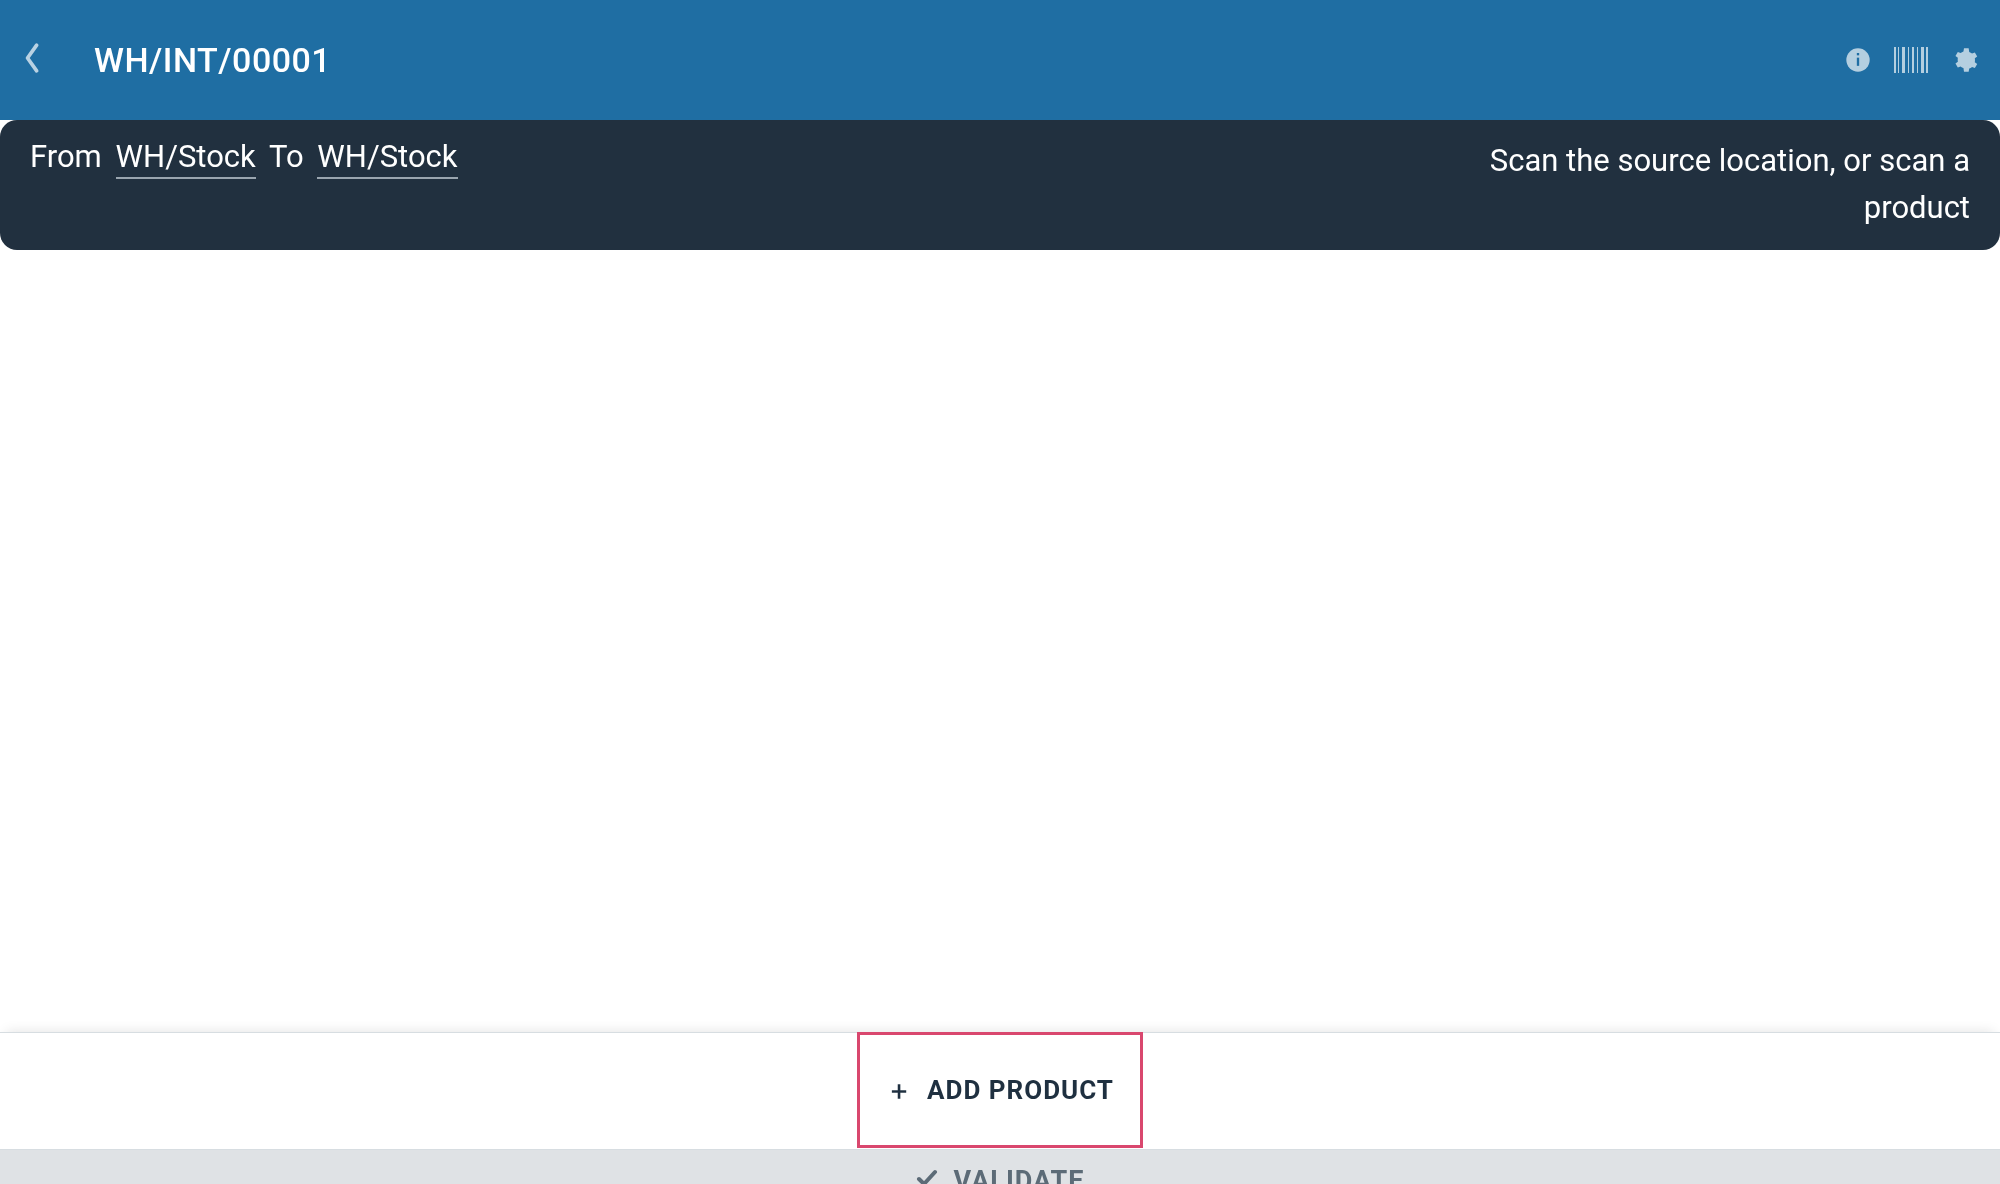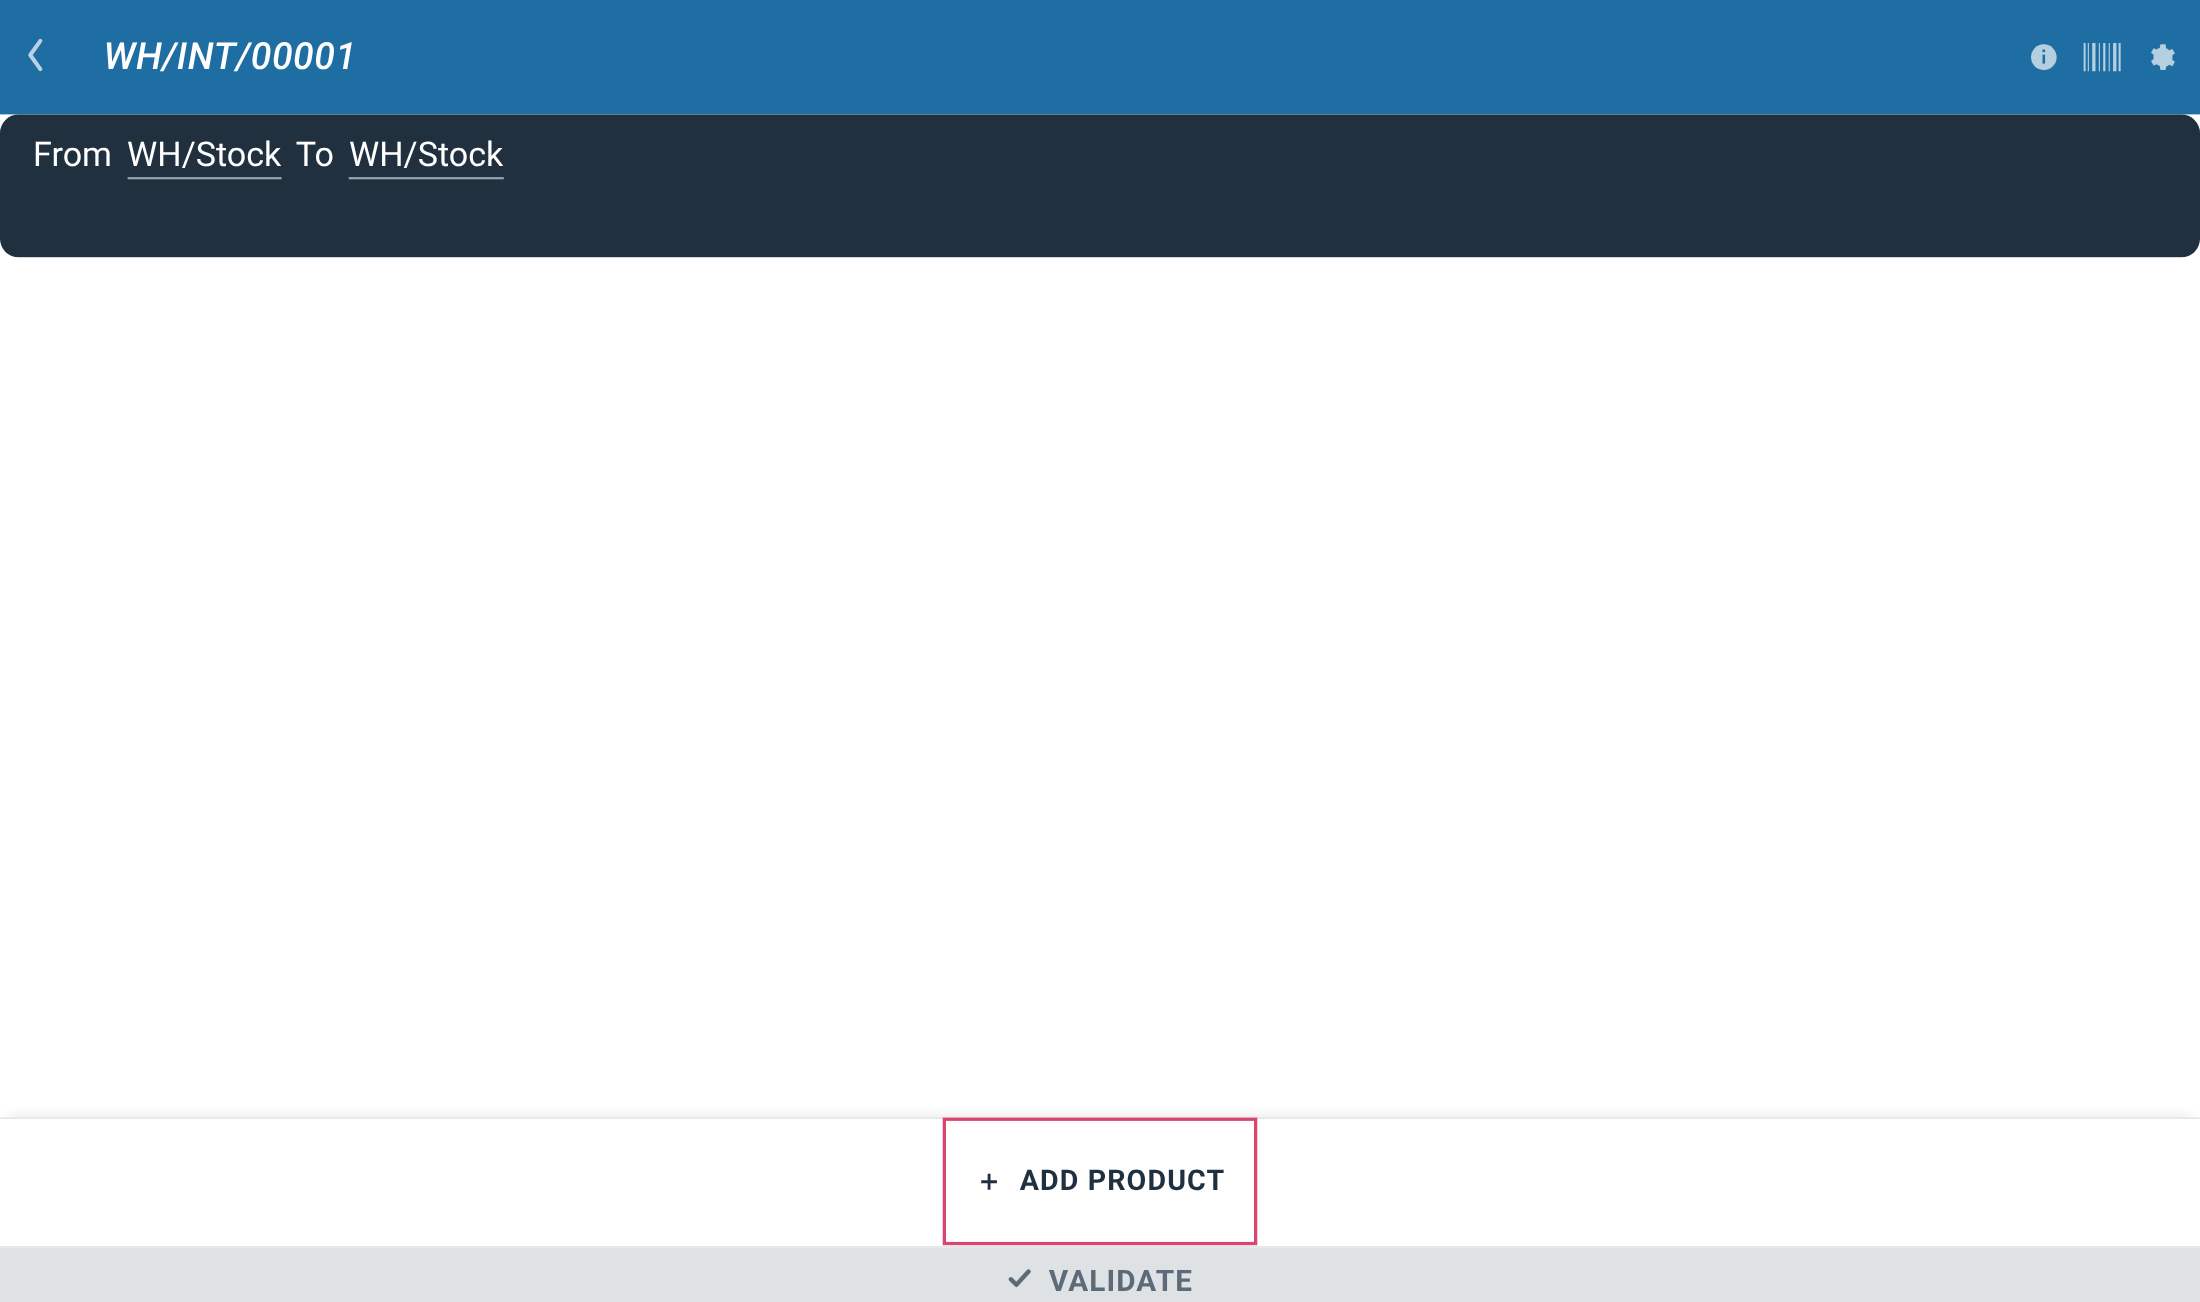--- a/index.html
+++ b/index.html
@@ -8,27 +8,26 @@
     width: 2000px;
     height: 1184px;
     font-family: -apple-system, BlinkMacSystemFont, "Segoe UI", Roboto, "Helvetica Neue", Arial, sans-serif;
     background: #ffffff;
     overflow: hidden;
   }
 
   
   .topbar {
     background: #1f6ea3;
-    height: 104px;
+    height: 120px;
     display: flex;
     align-items: center;
     padding: 0 22px 0 22px;
     color: #ffffff;
     box-sizing: border-box;
-    font-style: italic;
   }
   .topbar .back {
     width: 48px;
     display: flex;
     align-items: center;
     justify-content: flex-start;
     cursor: pointer;
   }
   .topbar .back svg { width: 22px; height: 36px; }
   .topbar .title {
@@ -168,20 +167,21 @@
 
 <div class="subheader">
   <div class="left">
     <div class="row1">
       <span>From</span>
       <span class="loc-link">WH/Stock</span>
       <span>To</span>
       <span class="loc-link">WH/Stock</span>
     </div>
   </div>
+  <div class="right">Scan the source location, or scan a product</div>
 </div>
 
 <div class="main-area"></div>
 
 <div class="addbar-wrap">
   <div class="add-btn">
     <span class="plus">＋</span>
     <span>ADD PRODUCT</span>
   </div>
 </div>

